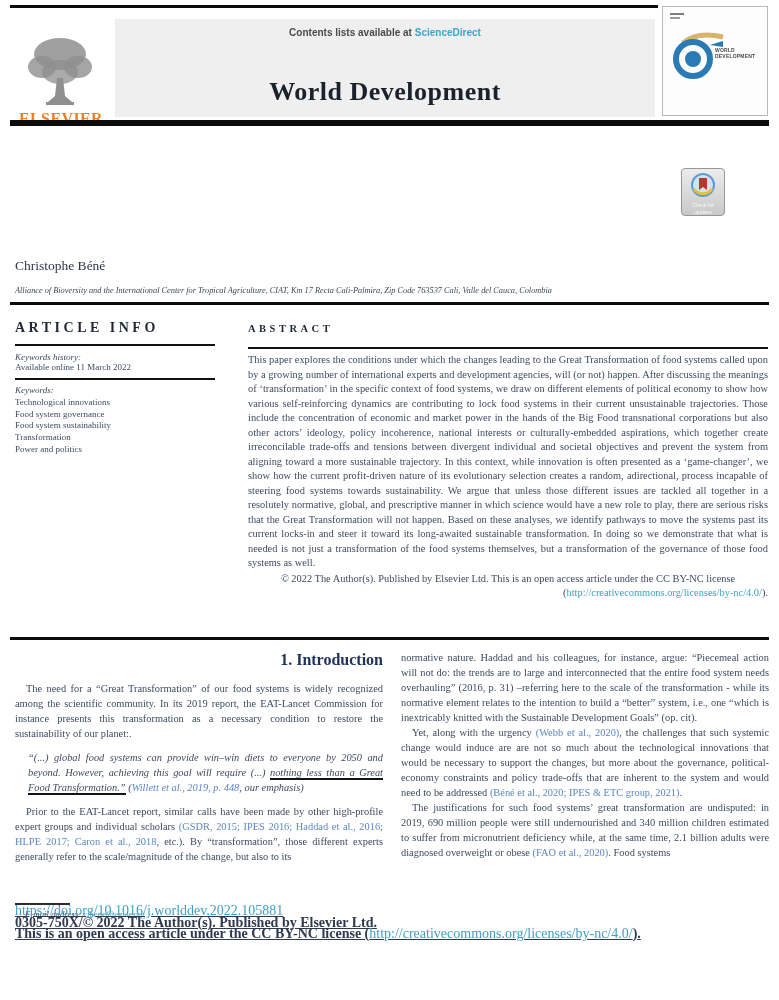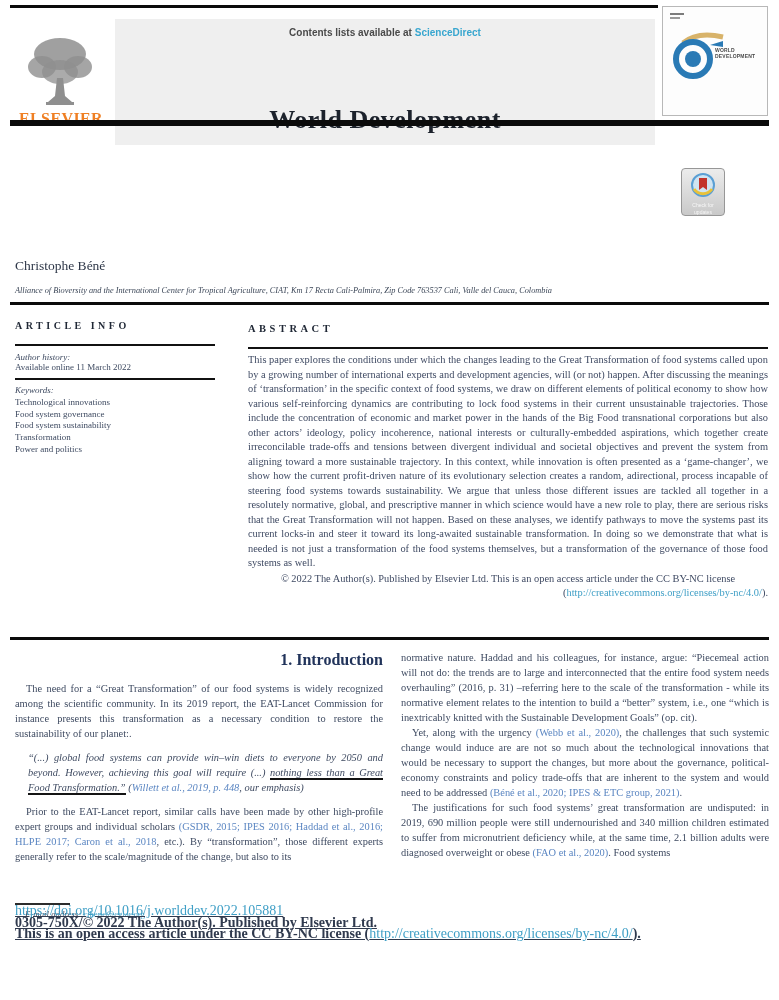--- a/index.html
+++ b/index.html
@@ -1,21 +1,21 @@
 <!DOCTYPE html>
 <html><head>
 <meta charset="utf-8">
 <style>
   html,body{margin:0;padding:0;background:#ffffff;}
   .page{position:relative;width:779px;height:1000px;background:#fff;overflow:hidden;
         font-family:"Liberation Serif",serif;color:#3e4a61;}
 
   
   .top-rule{position:absolute;left:10px;top:5px;width:648px;height:3px;background:#0a0a0a;}
-  .header-box{position:absolute;left:115px;top:19px;width:540px;height:126px;background:#efefef;
+  .header-box{position:absolute;left:115px;top:19px;width:540px;height:98px;background:#efefef;
               display:flex;flex-direction:column;align-items:center;justify-content:space-between;
               padding:8px 0 10px 0;box-sizing:border-box;}
   .contents-line{font-family:"Liberation Sans",sans-serif;font-size:10px;font-weight:bold;color:#4a4a4a;}
   .contents-line a{color:#38a6cf;text-decoration:none;}
   .journal-name{font-size:26px;color:#1c222c;letter-spacing:.5px;font-weight:600;}
   .homepage-line{font-family:"Liberation Sans",sans-serif;font-size:10px;font-weight:bold;
                  letter-spacing:.8px;color:#4f4f4f;}
   .elsevier{position:absolute;left:14px;top:34px;width:94px;height:96px;text-align:center;}
   .elsevier-label{font-size:16px;font-weight:bold;color:#ef7f23;letter-spacing:.4px;margin-top:-2px;}
   .cover{position:absolute;left:662px;top:6px;width:106px;height:110px;background:#fdfdfd;
@@ -33,21 +33,21 @@
                border-radius:4px;background:linear-gradient(#ececec,#c9c9c9);text-align:center;
                box-sizing:border-box;cursor:pointer;}
   .check-badge .txt{font-family:"Liberation Sans",sans-serif;font-size:5px;color:#f8f8f8;
                     line-height:5.5px;margin-top:1px;}
   .author{position:absolute;left:15px;top:258px;font-size:13.5px;color:#2e3748;}
   .affiliation{position:absolute;left:15px;top:286px;width:740px;font-style:italic;font-size:8.3px;
                color:#3c4758;}
   .rule-2{position:absolute;left:10px;top:302px;width:759px;height:3px;background:#0b0b0b;}
 
   
-  .info-heading{position:absolute;left:15px;top:320px;font-size:10px;font-weight:bold;
+  .info-heading{position:absolute;left:15px;top:320px;font-size:14px;font-weight:bold;
                 letter-spacing:3.5px;color:#1f2735;}
   .abs-heading{position:absolute;left:248px;top:323px;font-size:10.5px;font-weight:bold;
                letter-spacing:3.5px;color:#1f2735;}
   .info-rule1{position:absolute;left:15px;top:344px;width:200px;height:2px;background:#111;}
   .abs-rule{position:absolute;left:248px;top:347px;width:520px;height:2px;background:#111;}
   .history{position:absolute;left:15px;top:352px;font-size:9px;}
   .history .lab{font-style:italic;}
   .info-rule2{position:absolute;left:15px;top:378px;width:200px;height:2px;background:#111;}
   .keywords{position:absolute;left:15px;top:385px;font-size:9px;line-height:11.8px;}
   .keywords .lab{font-style:italic;}
@@ -135,21 +135,21 @@
   <div class="affiliation">Alliance of Bioversity and the International Center for Tropical Agriculture, CIAT, Km 17 Recta Cali-Palmira, Zip Code 763537 Cali, Valle del Cauca, Colombia</div>
 
   <div class="rule-2"></div>
 
   <div class="info-heading">ARTICLE INFO</div>
   <div class="abs-heading">ABSTRACT</div>
   <div class="info-rule1"></div>
   <div class="abs-rule"></div>
 
   <div class="history">
-    <div class="lab">Author history:</div>
+    <div class="lab">Keywords history:</div>
     <div>Available online 11 March 2022</div>
   </div>
   <div class="info-rule2"></div>
 
   <div class="keywords">
     <div class="lab">Keywords:</div>
     <div>Technological innovations</div>
     <div>Food system governance</div>
     <div>Food system sustainability</div>
     <div>Transformation</div>

